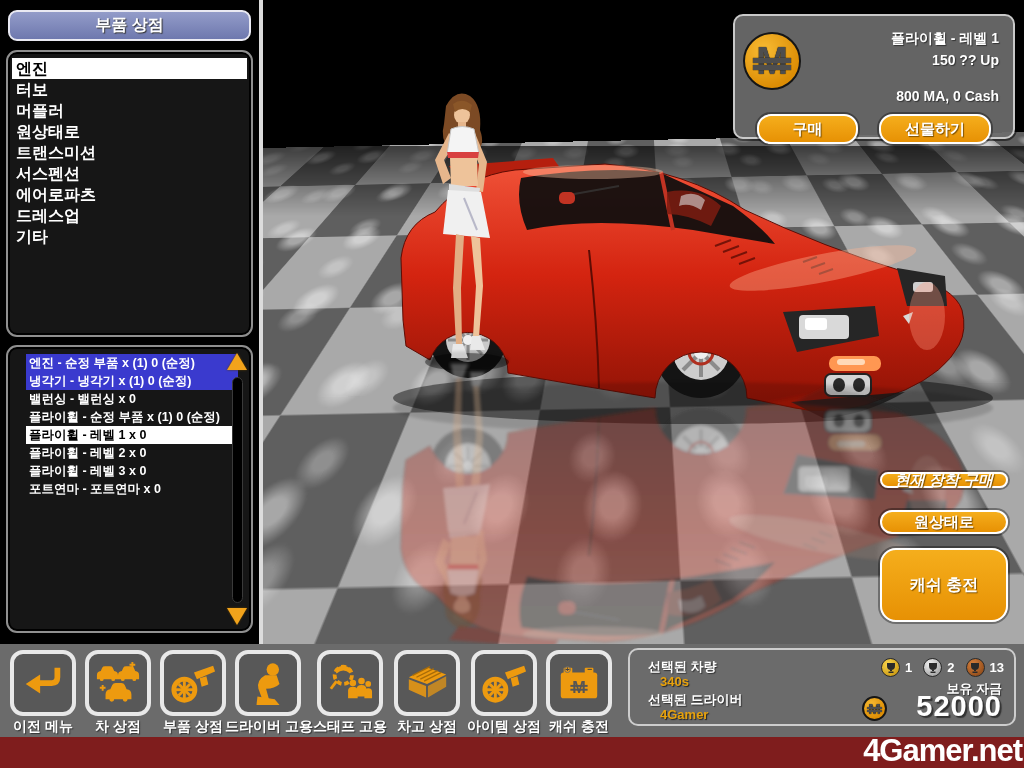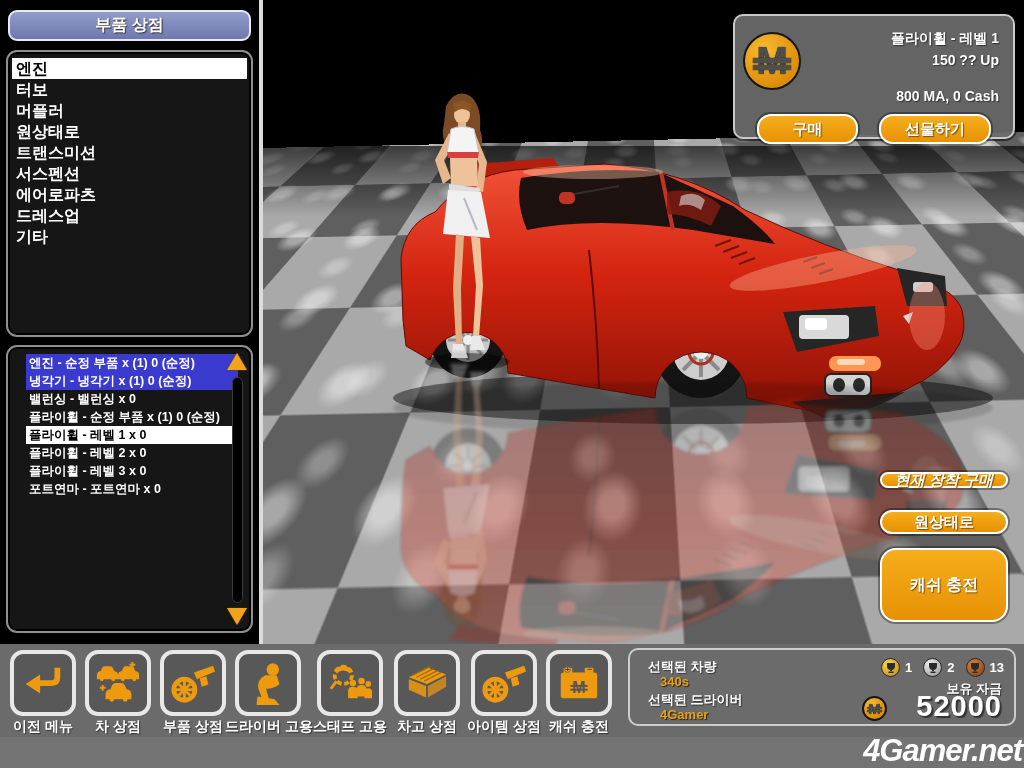--- a/index.html
+++ b/index.html
@@ -97,21 +97,21 @@
   .medal.silver { background:radial-gradient(circle at 35% 30%, #f2f2f2, #909090); }
   .medal.bronze { background:radial-gradient(circle at 35% 30%, #d8803c, #7e3f12); }
   .medal-count { color:#fff; font-size:13px; font-weight:bold; margin-right:6px; }
   #funds-label { right:12px; top:30px; }
   #funds-coin { position:absolute; left:232px; top:46px; width:25px; height:25px; }
   #funds-coin .mglyph { font-size:15px; }
   #funds-value { position:absolute; right:12px; top:40px; color:#fff; font-weight:bold; font-size:29px;
     text-shadow:2px 2px 1px #333; letter-spacing:1px; }
 
   
-  #black-strip { position:absolute; left:0; top:737px; width:1024px; height:31px; background:#737373; z-index:9;font-style:italic; }
+  #black-strip { position:absolute; left:0; top:737px; width:1024px; height:31px; background:#7f1d1d; z-index:9; }
   #watermark { position:absolute; right:2px; top:-4px; color:#fff; font-weight:bold; font-size:31px;
     letter-spacing:-1px; }
 </style>
 </head>
 <body>
 
 <div id="left-col">
   <div id="title-btn">부품 상점</div>
 
   <div id="cat-panel" class="list-panel">

